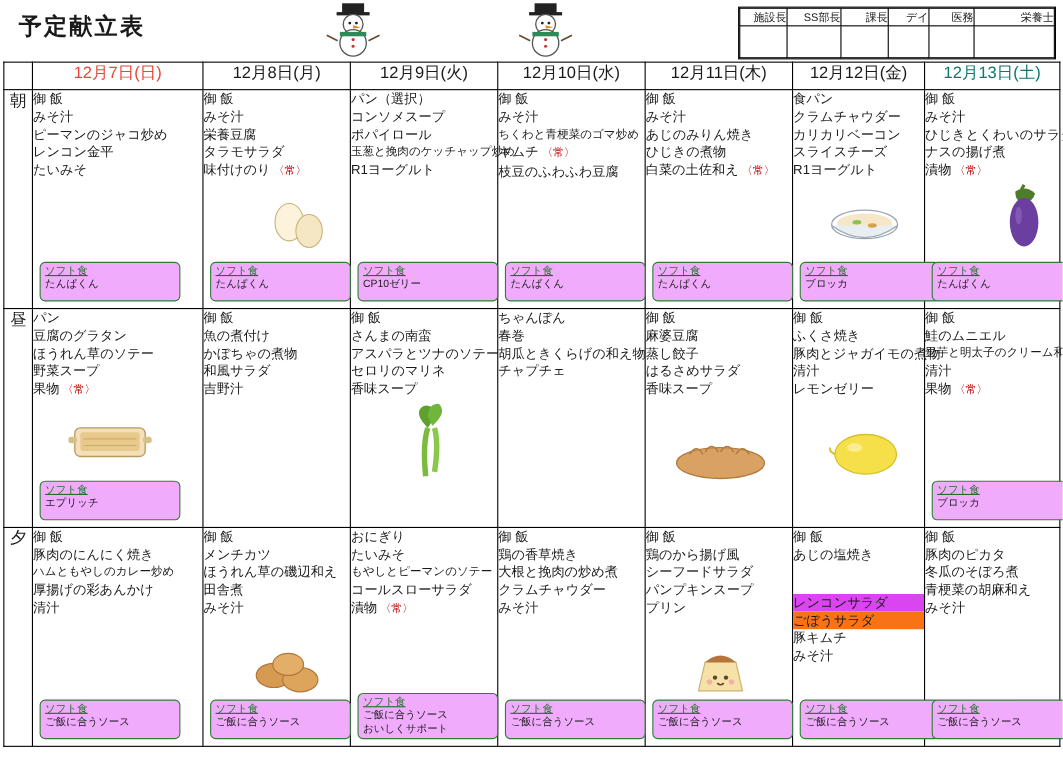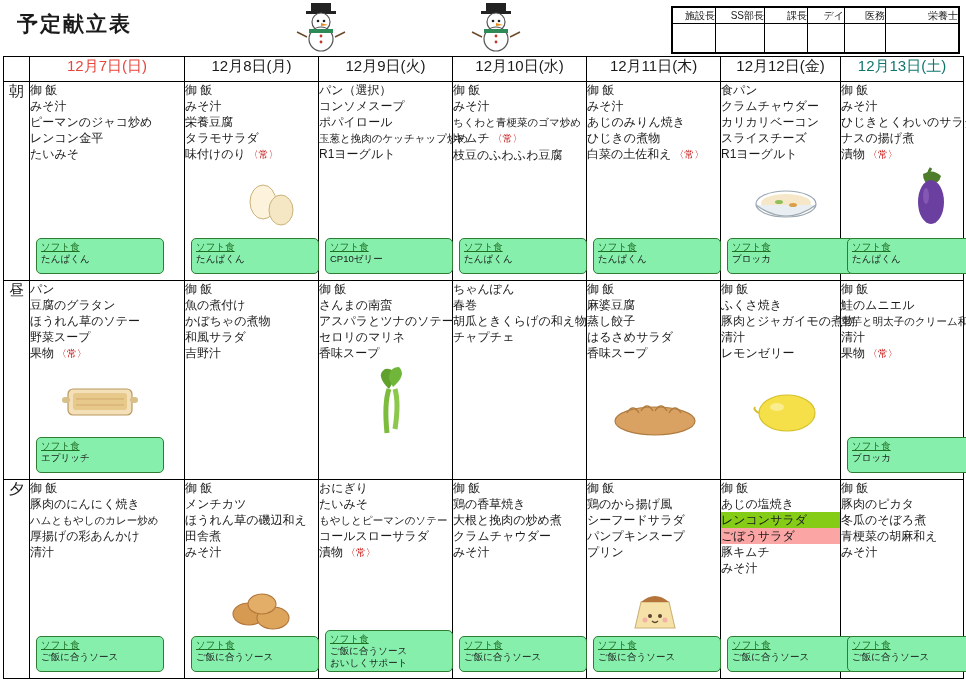--- a/index.html
+++ b/index.html
@@ -62,31 +62,31 @@
   .cell{
     position:relative;
     height:198px;
     padding:4px 5px 0 5px;
     font-size:12px;
     line-height:16px;
   }
   .cell .dish{white-space:nowrap;}
   .cell .dish.small{font-size:10.5px;}
   .note{color:#c00000;font-size:10px;}
-  .hl-pink{background:#84cc16;}
-  .hl-blue{background:#fca5a5;}
+  .hl-pink{background:#d946ef;margin-top:28px;}
+  .hl-blue{background:#f97316;}
 
   
   .soft{
     position:absolute;left:6px;bottom:6px;
     width:118px;min-height:30px;
     border:1px solid #2e7d32;border-radius:5px;
     padding:2px 4px;
     font-size:9.5px;line-height:12px;color:#1a1a1a;
-    background:#86efac;
+    background:#f0abfc;
   }
   .soft .lbl{
     color:#1f6f23;text-decoration:underline;font-size:9.5px;display:block;
   }
   .soft .val{display:block;}
 
   
   .deco{position:absolute;}
 
   

